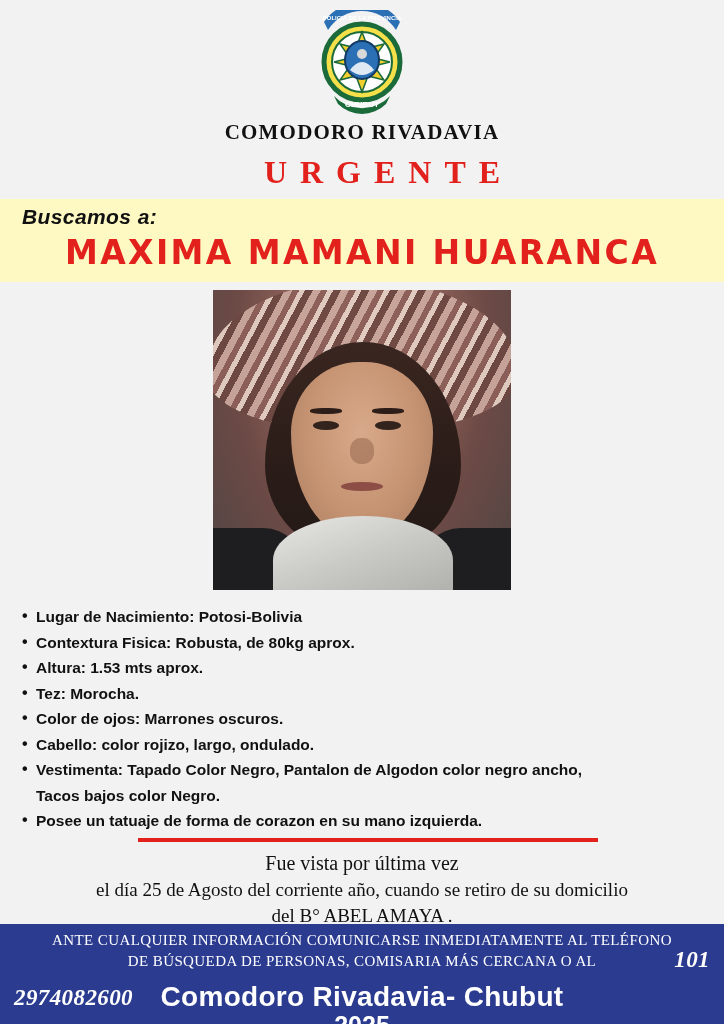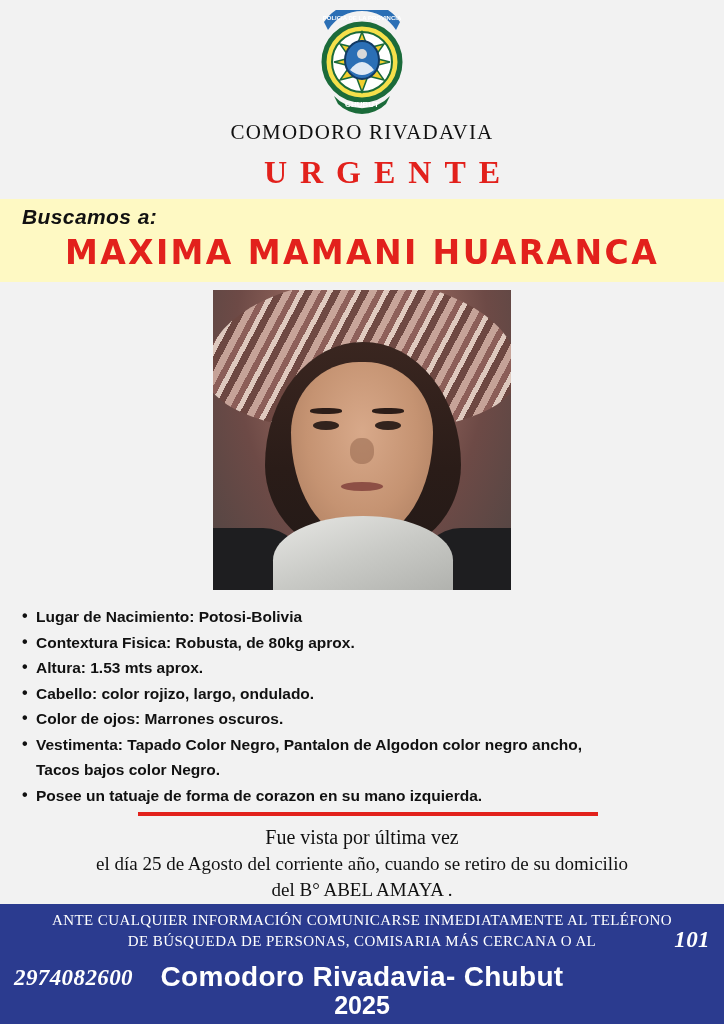--- a/index.html
+++ b/index.html
@@ -53,21 +53,21 @@
     letter-spacing: 1.2px;
     margin-top: 2px;
   }
   .header-titles .line1 {
     font-size: 23px;
     font-weight: bold;
     line-height: 26px;
   }
   .header-titles .line2 {
     font-size: 21px;
-    font-weight: normal;
+    font-weight: bold;
     line-height: 24px;
   }
 
   .urgente {
     text-align: center;
     color: #e2211c;
     font-family: "Liberation Serif", serif;
     font-weight: bold;
     font-size: 32px;
     letter-spacing: 13px;
@@ -248,21 +248,21 @@
   .lastseen .l1 { font-size: 20px; line-height: 27px; }
   .lastseen .l2 { font-size: 19px; line-height: 26px; }
   .lastseen .l3 { font-size: 19px; line-height: 26px; }
 
   
   .footer {
     position: absolute;
     left: 0;
     bottom: 0;
     width: 724px;
-    height: 120px;
+    height: 100px;
     background: #2b3b8f;
     color: #ffffff;
     overflow: hidden;
   }
   .footer .line-a {
     text-align: center;
     font-family: "Liberation Serif", serif;
     font-size: 15px;
     letter-spacing: 0.4px;
     padding-top: 8px;
@@ -359,22 +359,23 @@
       <div class="ph-coat-l"></div>
       <div class="ph-coat-r"></div>
       <div class="ph-scarf"></div>
     </div>
   </div>
 
   <ul class="details">
     <li>Lugar de Nacimiento: Potosi-Bolivia</li>
     <li>Contextura Fisica: Robusta, de 80kg aprox.</li>
     <li>Altura: 1.53 mts aprox.</li>
+    <li>Tez: Morocha.</li>
+    <li>Color de ojos: Marrones oscuros.</li>
     <li>Cabello: color rojizo, largo, ondulado.</li>
-    <li>Color de ojos: Marrones oscuros.</li>
     <li>Vestimenta: Tapado Color Negro, Pantalon de Algodon color negro ancho,</li>
     <li class="nobullet">Tacos bajos color Negro.</li>
     <li>Posee un tatuaje de forma de corazon en su mano izquierda.</li>
   </ul>
   <div class="redline"></div>
 
   <div class="lastseen">
     <div class="l1">Fue vista por última vez</div>
     <div class="l2">el día 25 de Agosto del corriente año, cuando se retiro de su domicilio</div>
     <div class="l3">del B° ABEL AMAYA  .</div>

